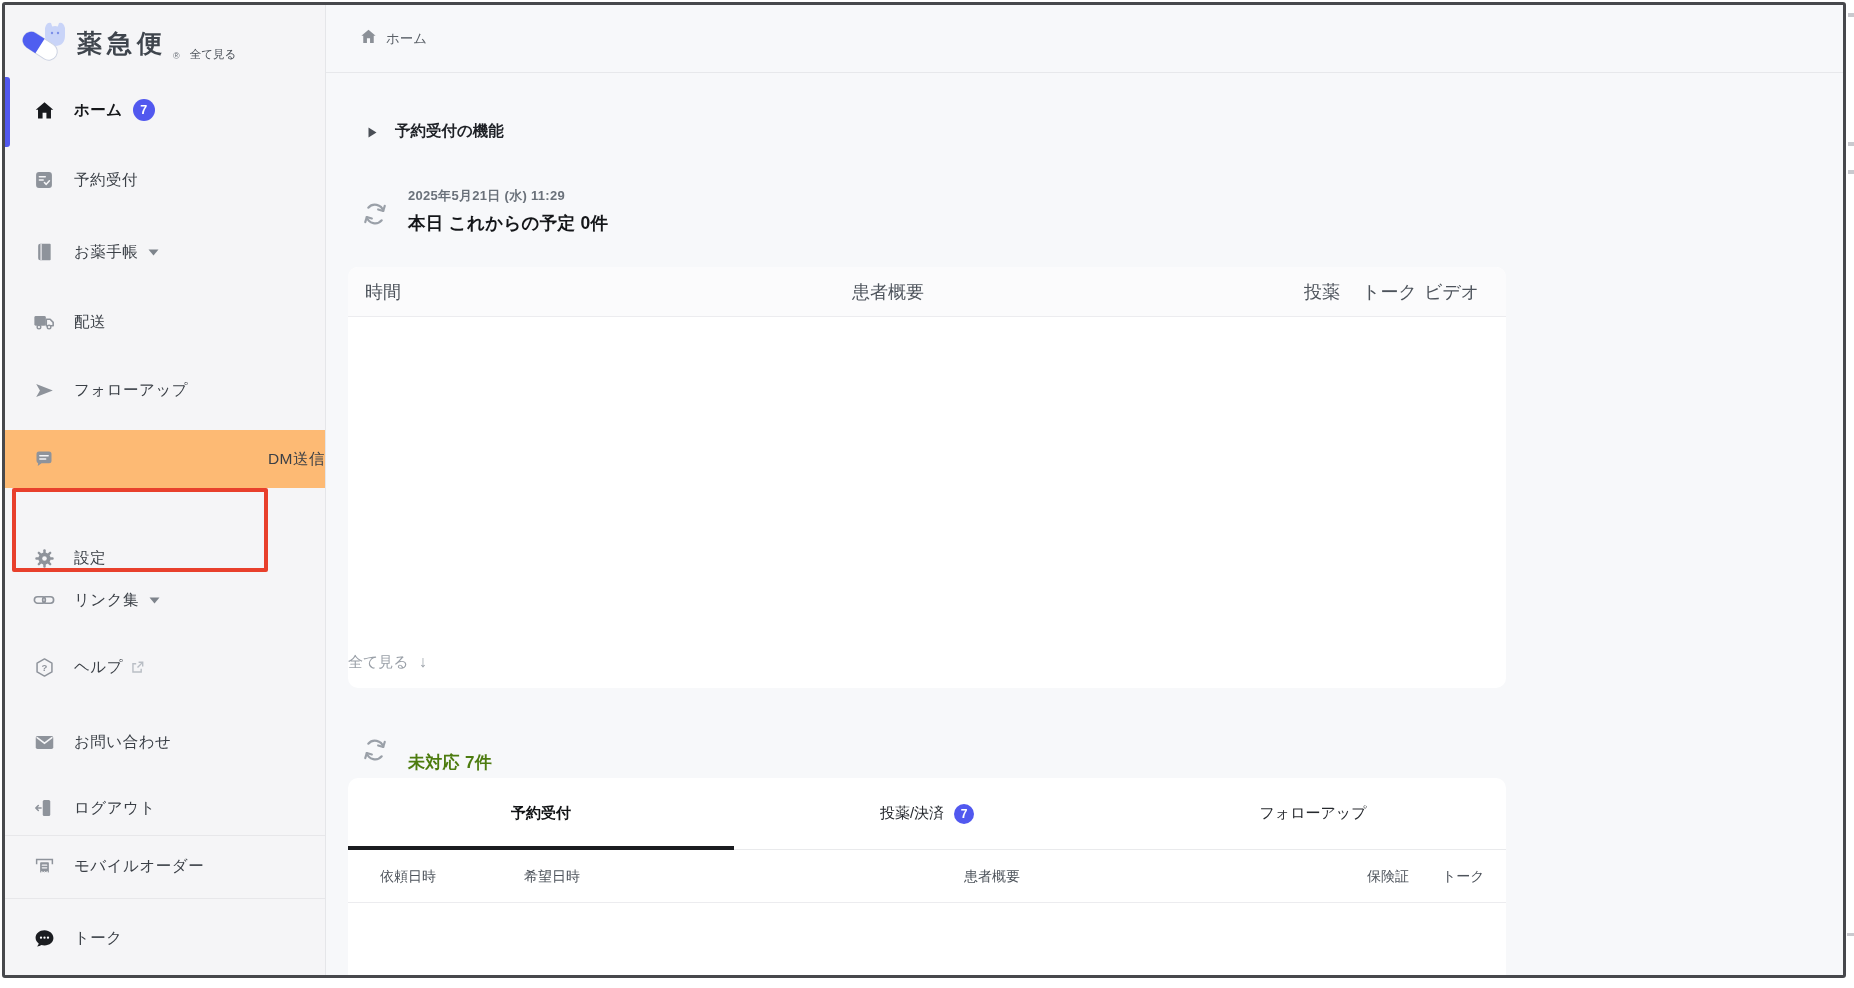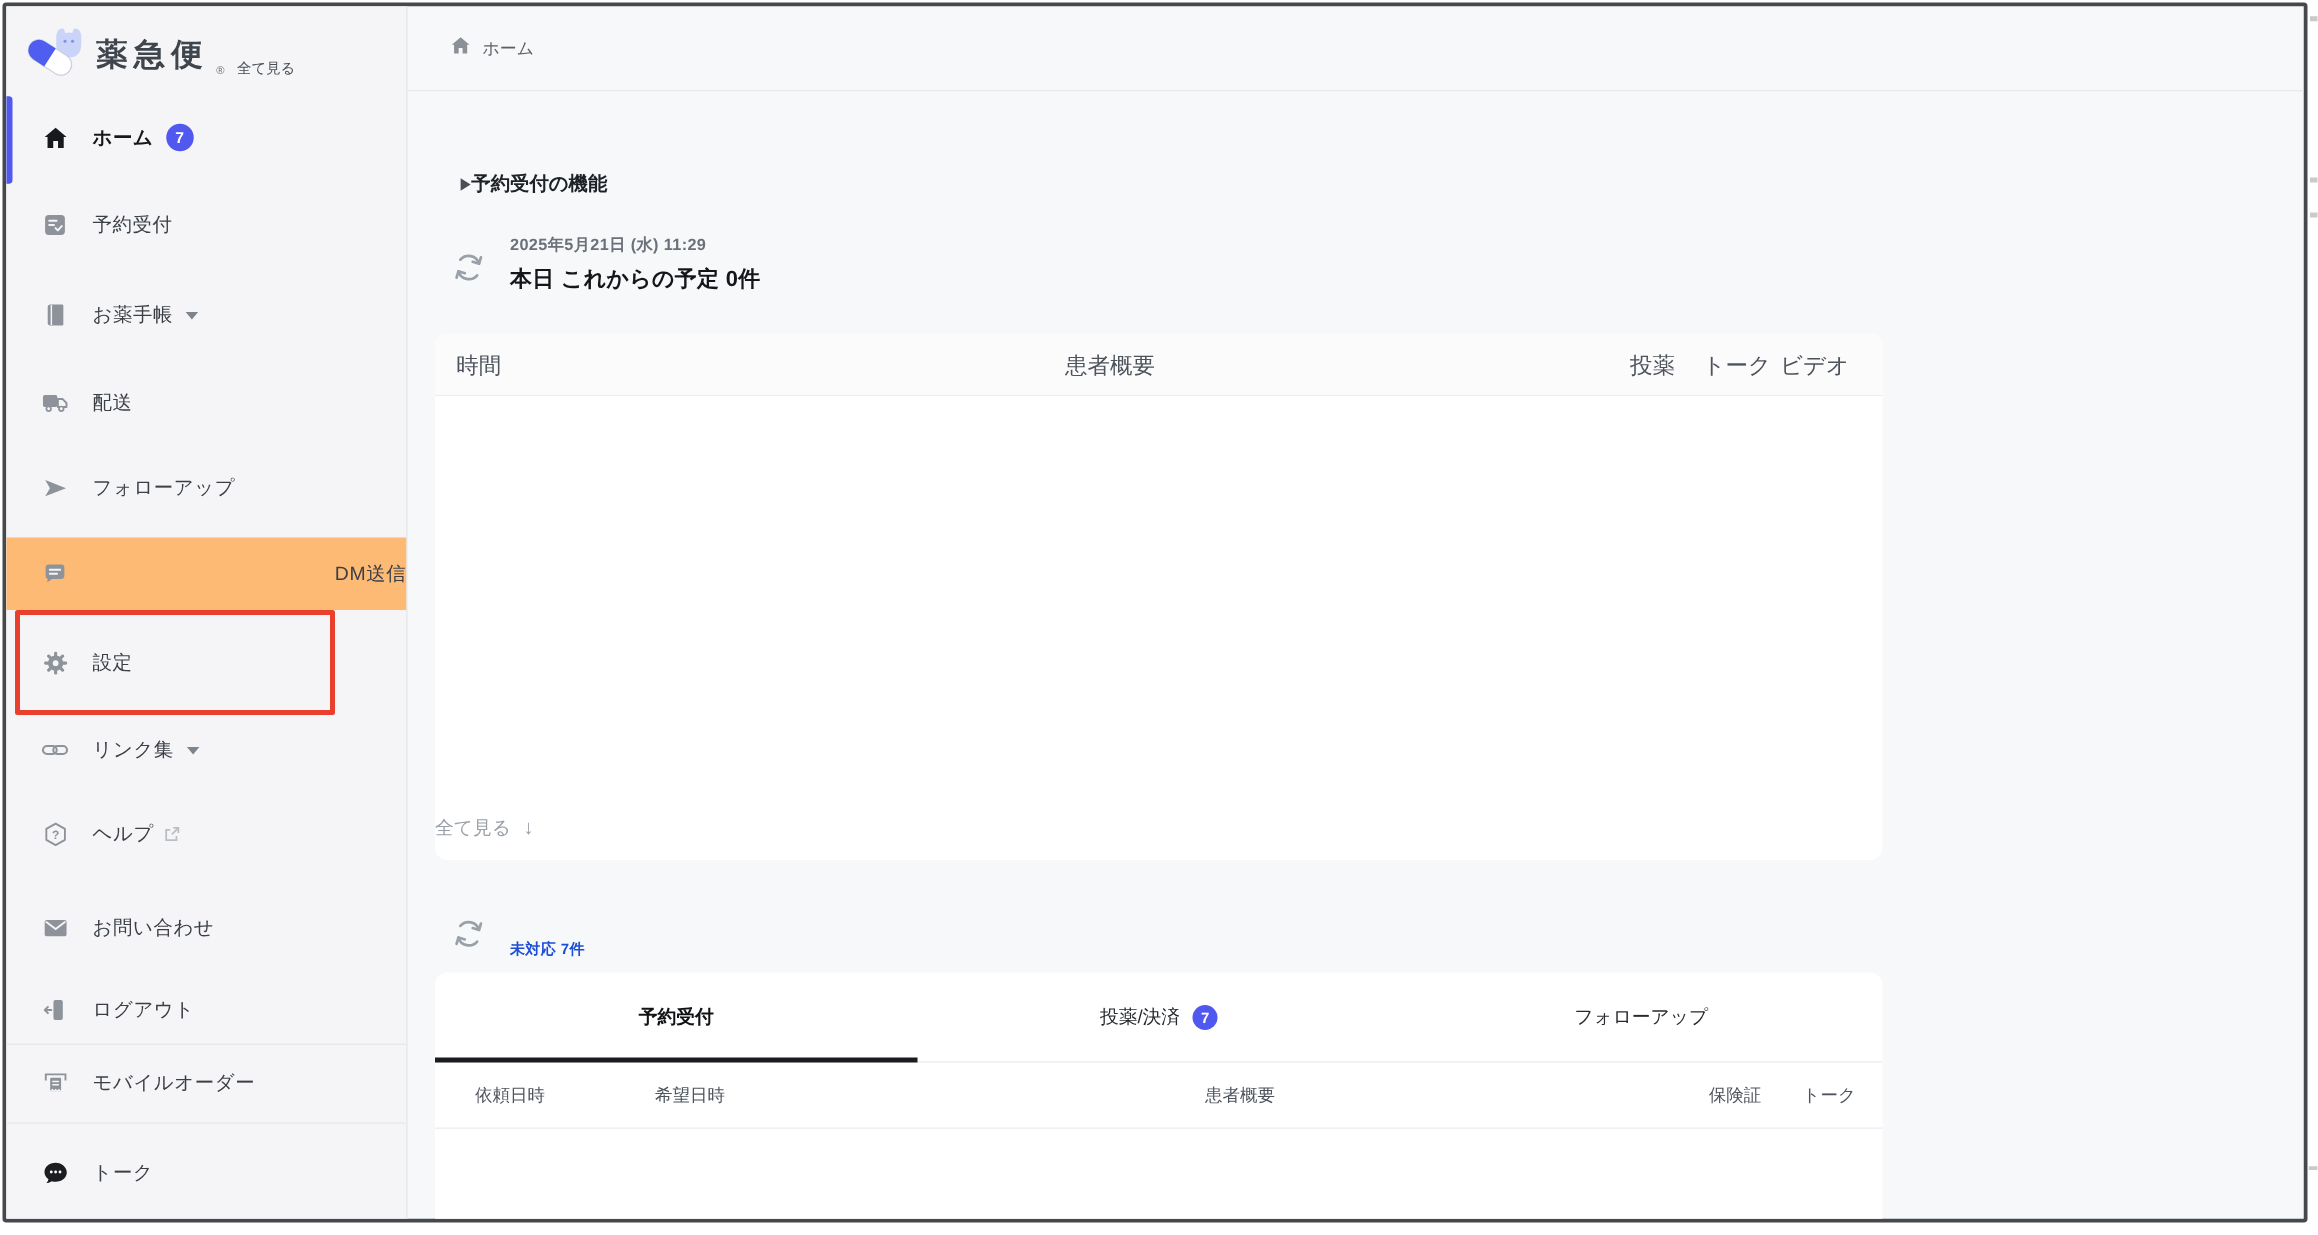--- a/index.html
+++ b/index.html
@@ -28,39 +28,39 @@
   .red-box { position:absolute; left:7px; top:483px; width:256px; height:84px;
     border:4px solid #e8402c; border-radius:2px; pointer-events:none; }
   .sb-divider { position:absolute; left:0; width:320px; height:1px; background:#e7e7ea; }
 
   
   .main { position:absolute; left:321px; top:0; width:1517px; height:970px; }
   .topbar { position:absolute; left:0; top:0; width:100%; height:68px;
     border-bottom:1px solid #e7e8eb; display:flex; align-items:center; padding-left:34px; gap:9px; }
   .crumb { font-size:13.5px; color:#5a6067; }
 
-  .collapse-row { position:absolute; left:42px; top:132px; display:flex; align-items:flex-end; gap:0; cursor:pointer; }
+  .collapse-row { position:absolute; left:42px; top:116px; display:flex; align-items:flex-end; gap:18px; cursor:pointer; }
   .collapse-title { font-size:15.5px; font-weight:700; color:#1e2126; }
 
   .sched-head { position:absolute; left:36px; top:182px; display:flex; gap:20px; }
   .refresh-btn { width:26px; height:26px; margin-top:14px; cursor:pointer; }
   .sched-date { font-size:13px; font-weight:700; color:#6a717a; letter-spacing:0.3px; }
   .sched-title { font-size:17.5px; font-weight:700; color:#141619; margin-top:6px; letter-spacing:0.3px; }
 
   .card { position:absolute; left:22px; width:1158px; background:#ffffff; border-radius:10px; }
   .card1 { top:262px; height:421px; }
   .thead { position:relative; height:50px; background:#fbfbfc; border-bottom:1px solid #ececef;
     border-radius:10px 10px 0 0; }
   .th { position:absolute; top:0; height:50px; display:flex; align-items:center; font-size:18px; color:#4d535b; }
   .see-all { position:absolute; bottom:16px; left:0; width:100%; text-align:left;
     font-size:15px; color:#9aa0a8; cursor:pointer; }
   .see-all .dn { display:inline-block; margin-left:10px; font-size:16px; }
 
   .pending-head { position:absolute; left:36px; top:720px; display:flex; align-items:center; gap:20px; }
-  .pending-title { font-size:12px; font-weight:700; color:#1d4ed8; letter-spacing:0.3px;margin-top:26px; }
+  .pending-title { font-size:17px; font-weight:700; color:#4d7c0f; letter-spacing:0.3px;margin-top:26px; }
   .pending-head .refresh-btn { margin-top:0; }
 
   .card2 { top:773px; height:205px; overflow:hidden; }
   .tabs { display:flex; height:72px; border-bottom:1px solid #e9eaec; }
   .tab { flex:1 1 0; display:flex; align-items:center; justify-content:center; gap:8px;
     font-size:15px; font-weight:500; color:#26292e; position:relative; cursor:pointer; }
   .tab.active { font-weight:700; color:#101214; }
   .tab.active::after { content:""; position:absolute; left:0; bottom:-1px; width:100%; height:4px; background:#1a1c1f; }
   .tab .badge { min-width:20px; height:20px; font-size:12px; margin-left:2px; }
   .thead2 { position:relative; height:53px; border-bottom:1px solid #ececef; }
@@ -154,21 +154,21 @@
     <div class="sb-item hl" style="top:425px">
       <span class="sb-ic">
         <svg width="20" height="20" viewBox="0 0 24 24">
             <path d="M3 6 a3 3 0 0 1 3-3 h12 a3 3 0 0 1 3 3 v8 a3 3 0 0 1-3 3 H9 l-4.5 3.5 L5 17 a3 3 0 0 1-2-2.8 Z" fill="#8e939b"></path>
         <path d="M7 8.2 h10 M7 12 h7" stroke="#f5f5f7" stroke-width="1.8" stroke-linecap="round"></path>
           </svg>
       </span>
       <span class="sb-label">DM送信</span>
     </div>
 
-    <div class="sb-item" style="top:496px">
+    <div class="sb-item" style="top:524px">
       <span class="sb-ic">
         <svg width="21" height="21" viewBox="0 0 24 24">
           <g fill="#8e939b">
             <rect x="10.6" y="1.5" width="2.8" height="5" rx="1.2"></rect>
             <rect x="10.6" y="1.5" width="2.8" height="5" rx="1.2" transform="rotate(45 12 12)"></rect>
             <rect x="10.6" y="1.5" width="2.8" height="5" rx="1.2" transform="rotate(90 12 12)"></rect>
             <rect x="10.6" y="1.5" width="2.8" height="5" rx="1.2" transform="rotate(135 12 12)"></rect>
             <rect x="10.6" y="1.5" width="2.8" height="5" rx="1.2" transform="rotate(180 12 12)"></rect>
             <rect x="10.6" y="1.5" width="2.8" height="5" rx="1.2" transform="rotate(225 12 12)"></rect>
             <rect x="10.6" y="1.5" width="2.8" height="5" rx="1.2" transform="rotate(270 12 12)"></rect>

